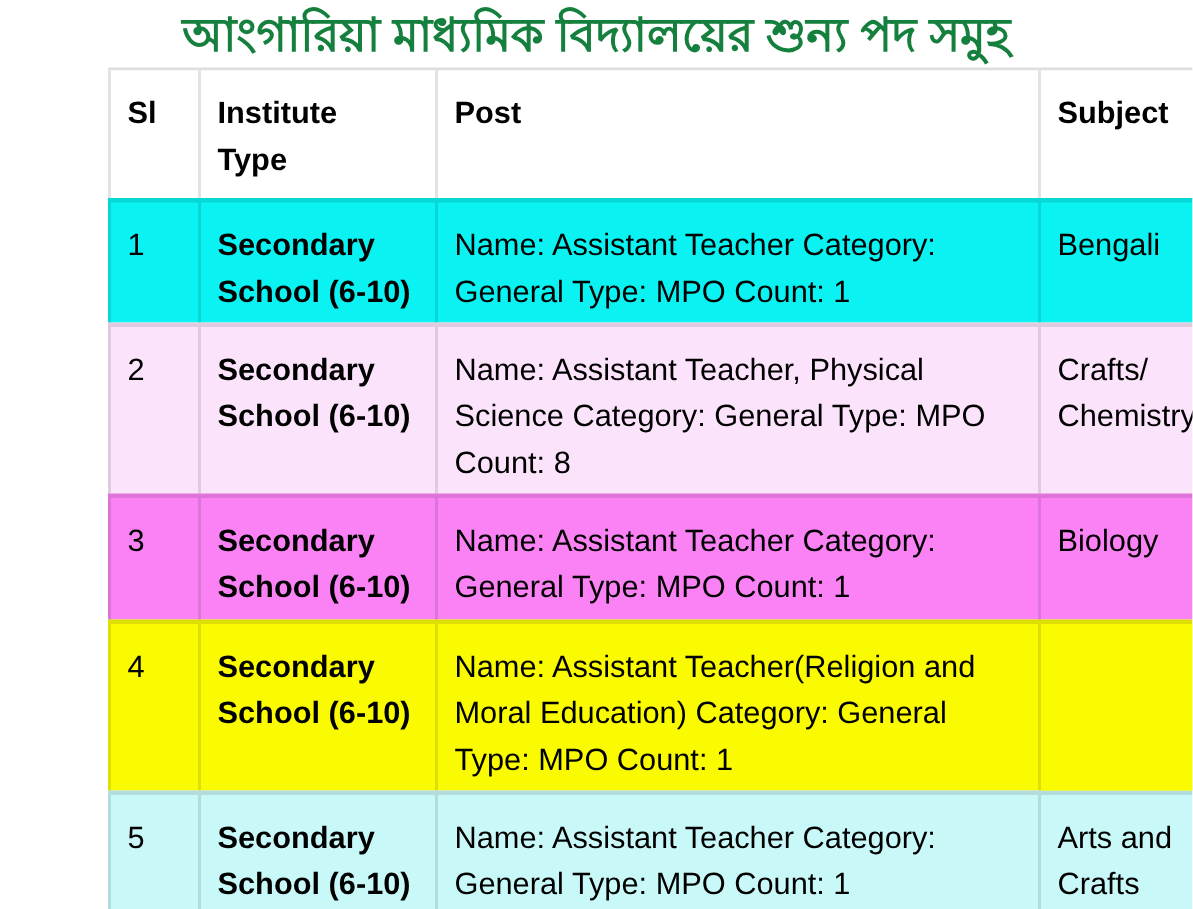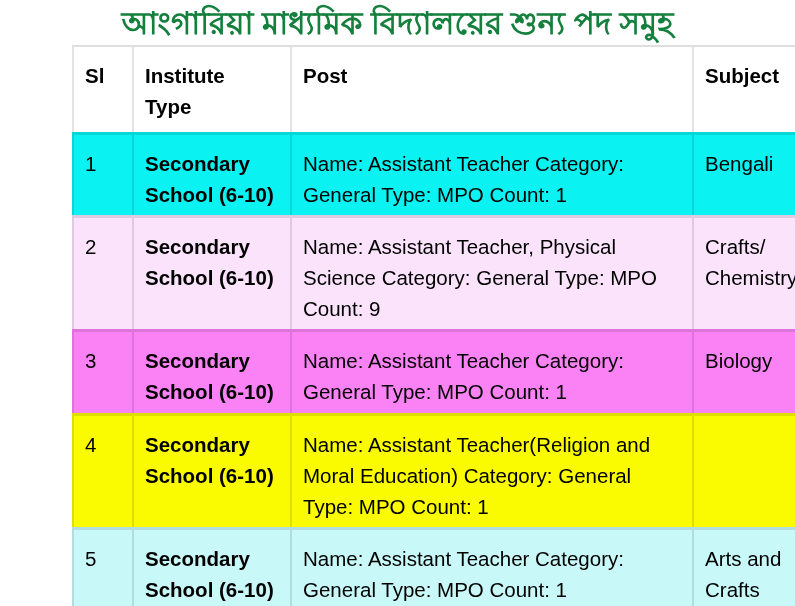--- a/index.html
+++ b/index.html
@@ -100,21 +100,21 @@
     <div class="cell c-sl">1</div>
     <div class="cell c-inst">Secondary School (6-10)</div>
     <div class="cell c-post">Name: Assistant Teacher Category: General Type: MPO Count: 1</div>
     <div class="cell c-subj">Bengali</div>
     <div class="cell c-last" style="background: rgb(255, 255, 255);"></div>
   </div>
 
   <div class="t-row data-row row-2" data-row="1" style="background: rgb(251, 228, 251);">
     <div class="cell c-sl">2</div>
     <div class="cell c-inst">Secondary School (6-10)</div>
-    <div class="cell c-post">Name: Assistant Teacher, Physical Science Category: General Type: MPO Count: 9</div>
+    <div class="cell c-post">Name: Assistant Teacher, Physical Science Category: General Type: MPO Count: 8</div>
     <div class="cell c-subj">Crafts/ Chemistry</div>
     <div class="cell c-last" style="background: rgb(251, 228, 251);"></div>
   </div>
 
   <div class="t-row data-row row-3" data-row="2" style="background: rgb(250, 130, 245);">
     <div class="cell c-sl">3</div>
     <div class="cell c-inst">Secondary School (6-10)</div>
     <div class="cell c-post">Name: Assistant Teacher Category: General Type: MPO Count: 1</div>
     <div class="cell c-subj">Biology</div>
     <div class="cell c-last" style="background: rgb(250, 130, 245);"></div>

